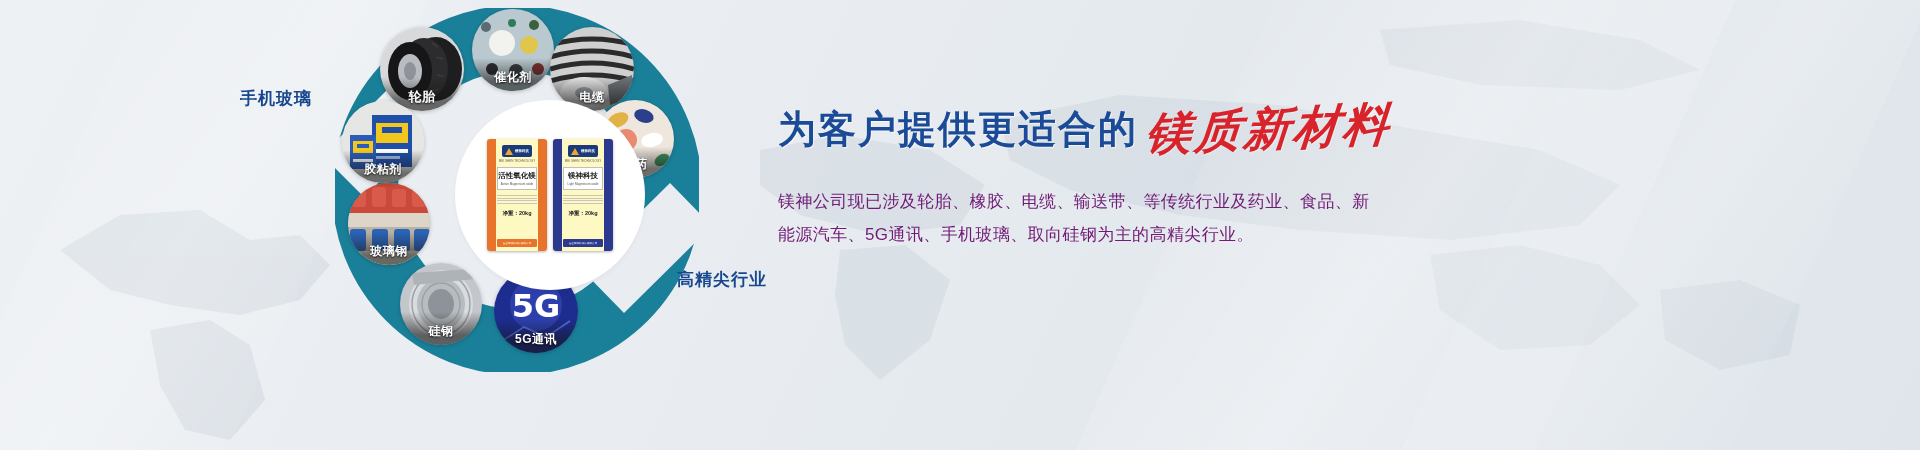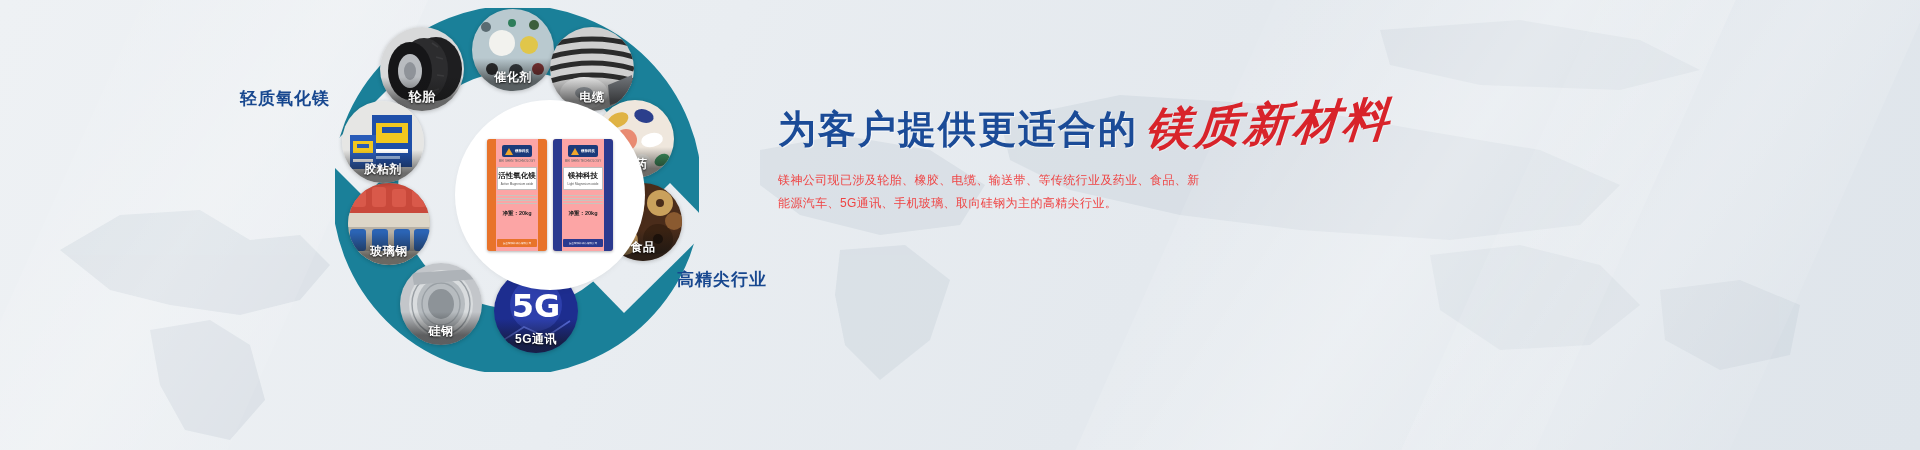--- a/index.html
+++ b/index.html
@@ -38,21 +38,21 @@
   }
   .node.sm .cap { font-size:12px; }
 
   
   #centre {
     position:absolute; left:128px; top:100px; width:180px; height:180px;
     border-radius:50%; background:#fff; box-shadow:0 0 0 5px #fff, 0 2px 8px rgba(0,0,0,.18);
     display:flex; align-items:center; justify-content:center; gap:6px;
   }
   .bag { width:60px; height:112px; border-radius:3px; position:relative;
-         background:#fca5a5; box-shadow:0 1px 3px rgba(0,0,0,.3); overflow:hidden;
+         background:#fef9c3; box-shadow:0 1px 3px rgba(0,0,0,.3); overflow:hidden;
          display:flex; flex-direction:column; align-items:center; }
   .bag .side { position:absolute; top:0; bottom:0; width:9px; }
   .bag .side.l { left:0; } .bag .side.r { right:0; }
   .bag .logo { margin-top:6px; width:30px; height:12px; border-radius:2px;
                background:#1b3a7a; display:flex; align-items:center; justify-content:center; }
   .bag .logo i { display:block; width:0;height:0;border-left:4px solid transparent;
                  border-right:4px solid transparent;border-bottom:7px solid #f0a62b; }
   .bag .logo b { font-size:3.5px; color:#fff; margin-left:2px; font-weight:700; }
   .bag .tl { font-size:3px; color:#666; margin-top:2px; }
   .bag .panel { margin-top:4px; width:40px; padding:4px 0 3px;
@@ -67,34 +67,34 @@
                display:flex; align-items:center; justify-content:center; }
 
   
   .sec-label { position:absolute; color:#17478f; font-size:17px; font-weight:700;
                letter-spacing:1px; white-space:nowrap; }
   #label-trad { left:-60px; top:87px; }
   #label-high { left:377px; top:268px; }
 
   
   #copy { position:absolute; left:778px; top:104px; width:700px; }
-  #headline { display:flex; align-items:center; white-space:nowrap; }
+  #headline { display:flex; align-items:flex-end; white-space:nowrap; }
   #headline-main {
      font-size:38px; font-weight:700; color:#1b4b97; letter-spacing:2px;
      font-family:"DejaVu Sans","Liberation Sans",sans-serif;
      text-shadow:1px 1px 0 rgba(255,255,255,.6);
   }
   #headline-accent {
      font-size:46px; font-weight:700; color:#d8232a; letter-spacing:3px;
      font-family:"DejaVu Serif","Liberation Serif",serif;
      font-style:italic; margin-left:6px; line-height:.92;
      transform:skewX(-7deg) rotate(-2.5deg); transform-origin:left bottom;
      text-shadow:1px 1px 0 rgba(255,255,255,.35);
   }
-  #desc { margin-top:14px; color:#ef4444; font-size:12px; line-height:1.95;
+  #desc { margin-top:30px; color:#701a75; font-size:17px; line-height:1.95;
           letter-spacing:.4px; max-width:600px; }
   #desc p { margin:0; }
 </style>
 </head>
 <body>
 
 <svg id="map-watermark" viewBox="0 0 1920 450" preserveAspectRatio="none">
   <g fill="#c9d2da" opacity="0.85">
     <path d="M60 250 L120 215 L200 210 L250 240 L300 235 L330 265 L300 300 L240 315 L170 305 L110 290 Z"></path>
     <path d="M150 330 L210 320 L250 345 L265 400 L230 440 L185 430 L160 385 Z"></path>
@@ -186,35 +186,20 @@
         <circle cx="30" cy="40" r="11" fill="#e98b72"></circle>
         <ellipse cx="56" cy="40" rx="11" ry="7" fill="#ffffff" transform="rotate(-12 56 40)"></ellipse>
         <ellipse cx="20" cy="62" rx="10" ry="6.5" fill="#d94b4b" transform="rotate(30 20 62)"></ellipse>
         <circle cx="46" cy="63" r="9" fill="#f0eee8"></circle>
         <ellipse cx="66" cy="60" rx="8" ry="5.5" fill="#3a8f5c" transform="rotate(-30 66 60)"></ellipse>
         <circle cx="10" cy="42" r="7" fill="#c9c2b6"></circle>
       </svg>
       <div class="cap">医药</div>
     </div>
 
-    <div class="node sm" style="left:272px; top:178px; width:78px; height:78px;">
-      <svg class="photo" viewBox="0 0 78 78">
-        <rect width="78" height="78" fill="#4a2c1a"></rect>
-        <circle cx="24" cy="24" r="16" fill="#e7b86a"></circle>
-          <circle cx="24" cy="24" r="5" fill="#4a2c1a"></circle>
-        <circle cx="56" cy="20" r="13" fill="#caa15c"></circle>
-          <circle cx="56" cy="20" r="4" fill="#4a2c1a"></circle>
-        <circle cx="20" cy="58" r="14" fill="#d9a864"></circle>
-          <circle cx="20" cy="58" r="4.5" fill="#4a2c1a"></circle>
-        <circle cx="54" cy="56" r="15" fill="#3a2212"></circle>
-        <circle cx="54" cy="56" r="5" fill="#1d1008"></circle>
-        <circle cx="70" cy="38" r="9" fill="#8a5a30"></circle>
-      </svg>
-      <div class="cap">食品</div>
-    </div>
 
 
     <div class="node sm" style="left:162px; top:264px; width:84px; height:84px;">
       <svg class="photo" viewBox="0 0 84 84">
         <rect width="84" height="84" fill="#1d2d8f"></rect>
         <circle cx="42" cy="36" r="26" fill="#3b4fc4" opacity=".55"></circle>
         <text x="42" y="48" font-family="DejaVu Sans, sans-serif" font-size="32" font-weight="bold" fill="#ffffff" text-anchor="middle">5G</text>
         <g stroke="#6f86ff" stroke-width="1.6" fill="none" opacity=".7">
           <path d="M8 72 L30 58 L52 68 L76 52"></path>
         </g>
@@ -317,21 +302,21 @@
             <span></span>
             <span></span>
         </div>
         <div class="wt">净重：20kg</div>
         <div class="foot" style="background:#2b3a8f">复合镁镁神科技有限公司</div>
       </div>
 
     </div>
   </div>
 
-  <div class="sec-label" id="label-trad">轻质氧化镁</div>
+  <div class="sec-label" id="label-trad">手机玻璃</div>
   <div class="sec-label" id="label-high">高精尖行业</div>
 </div>
 
 <div id="copy">
   <div id="headline">
     <span id="headline-main">为客户提供更适合的</span>
     <span id="headline-accent">镁质新材料</span>
   </div>
   <div id="desc">
     <p>镁神公司现已涉及轮胎、橡胶、电缆、输送带、等传统行业及药业、食品、新</p>

